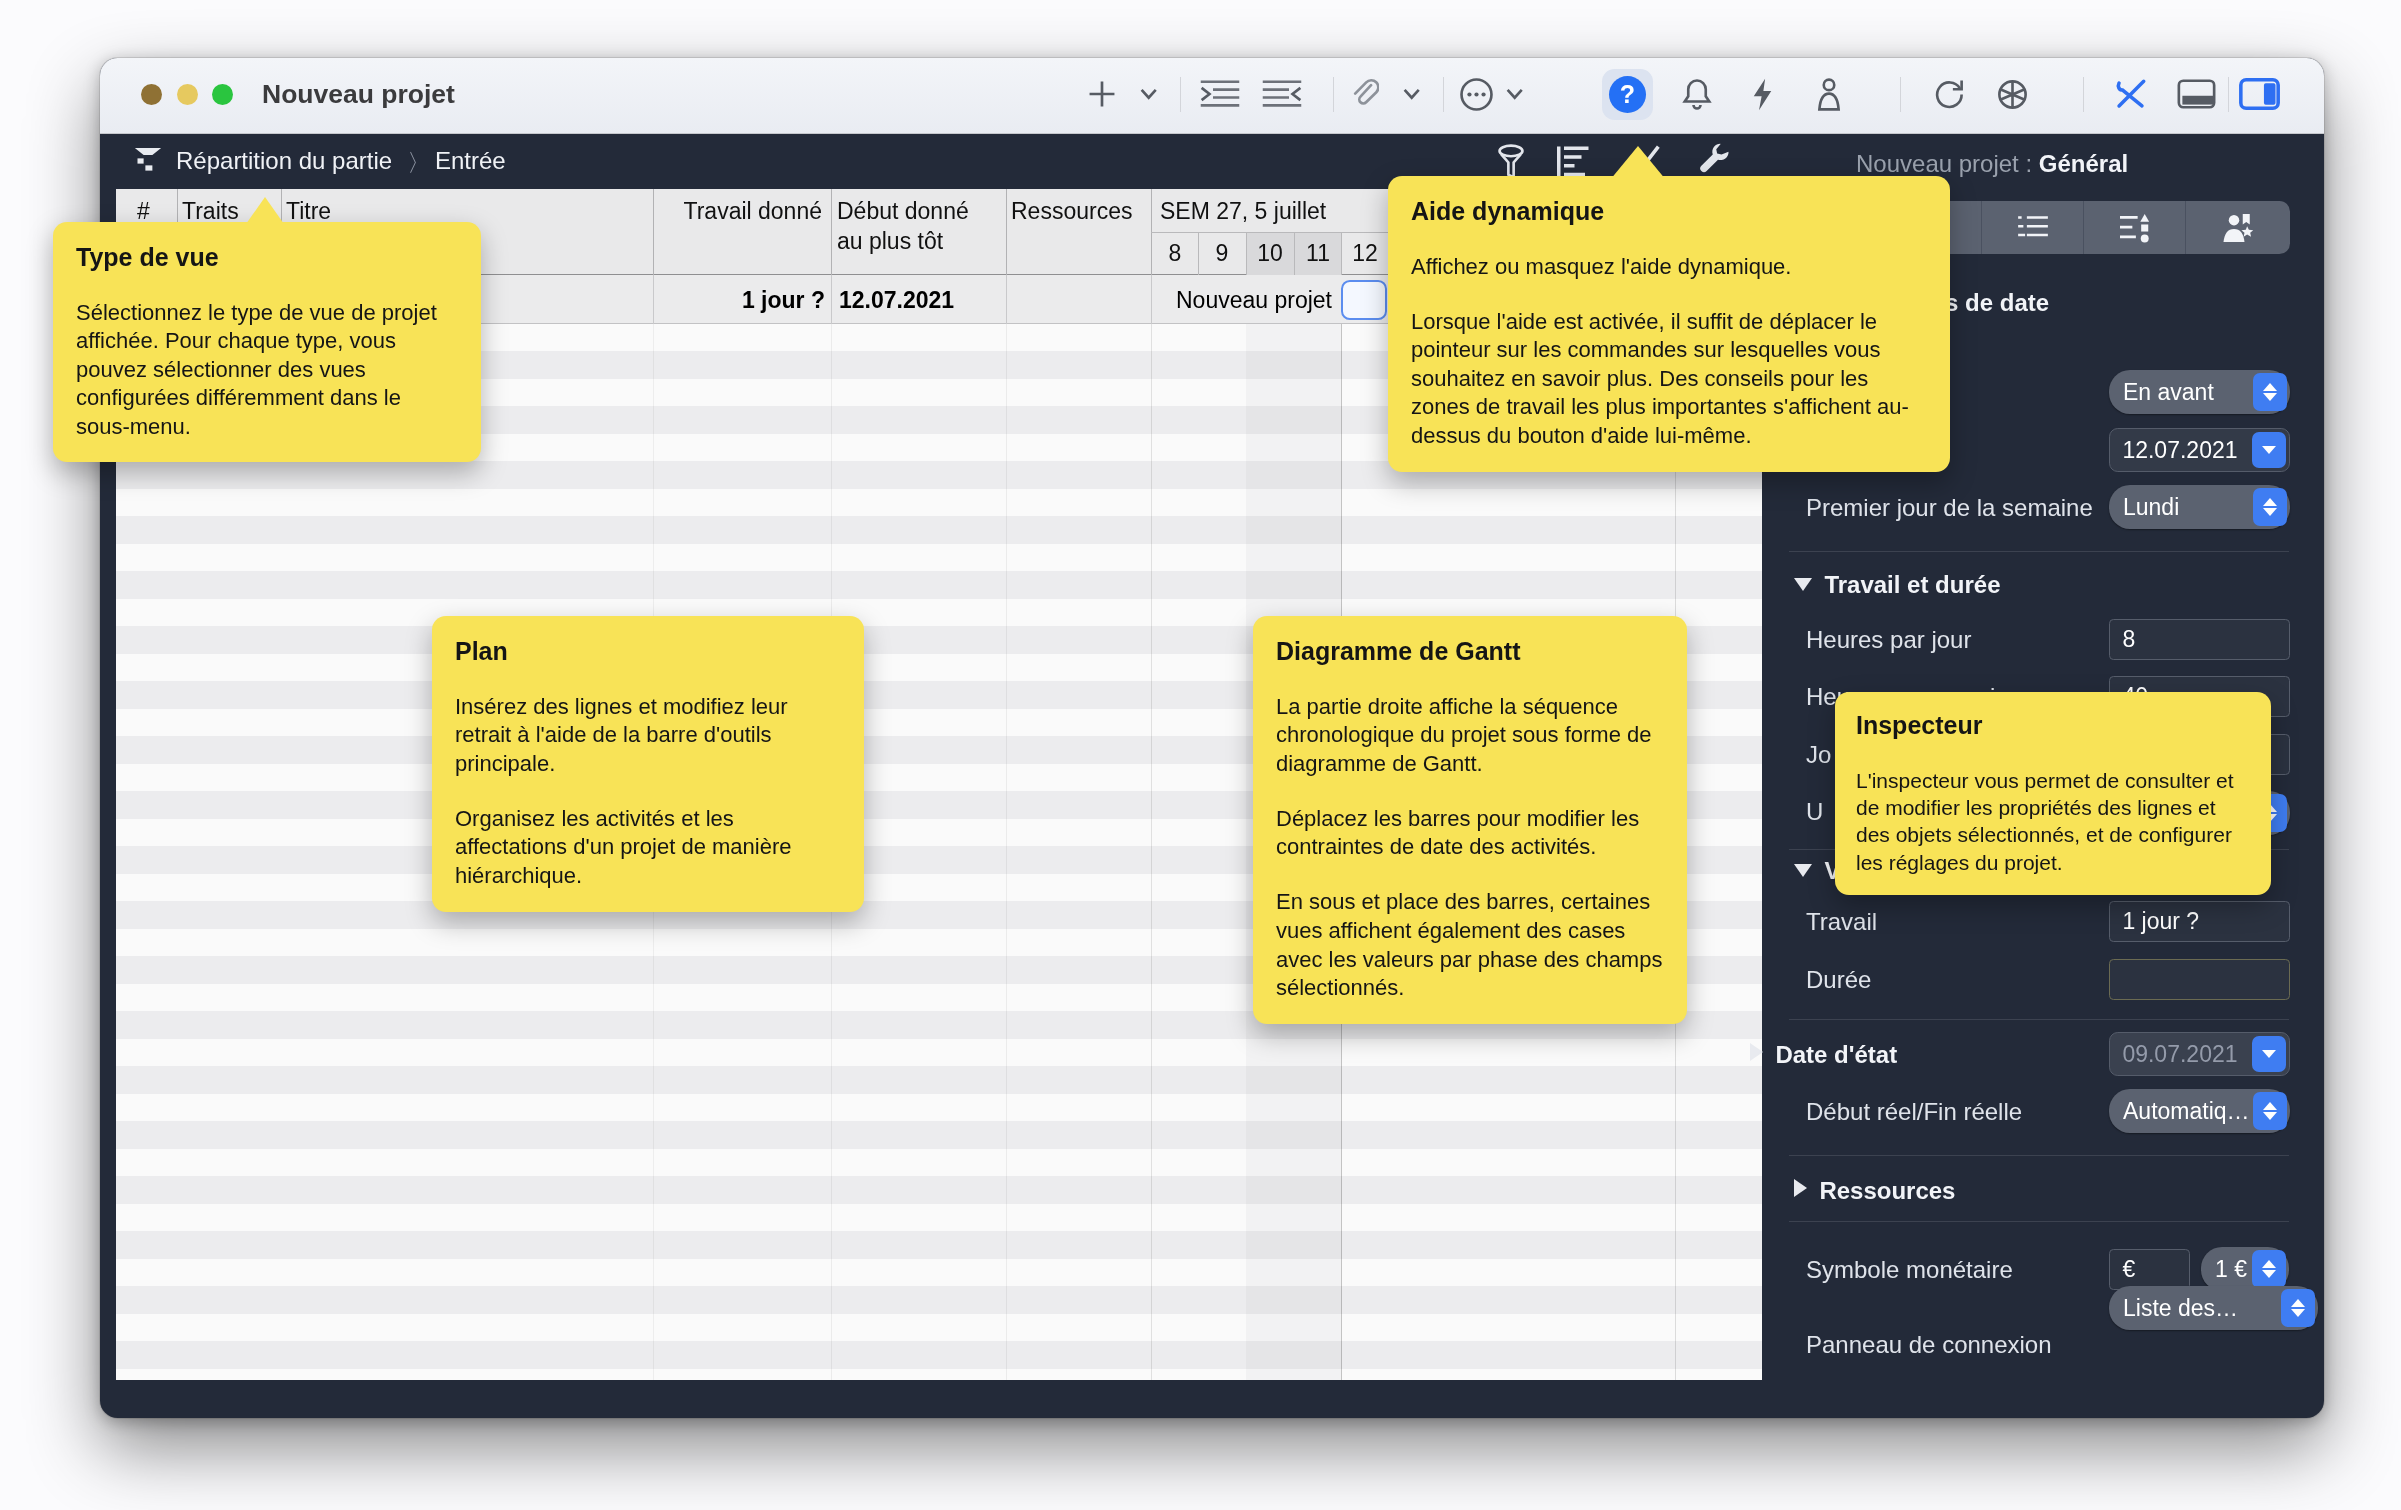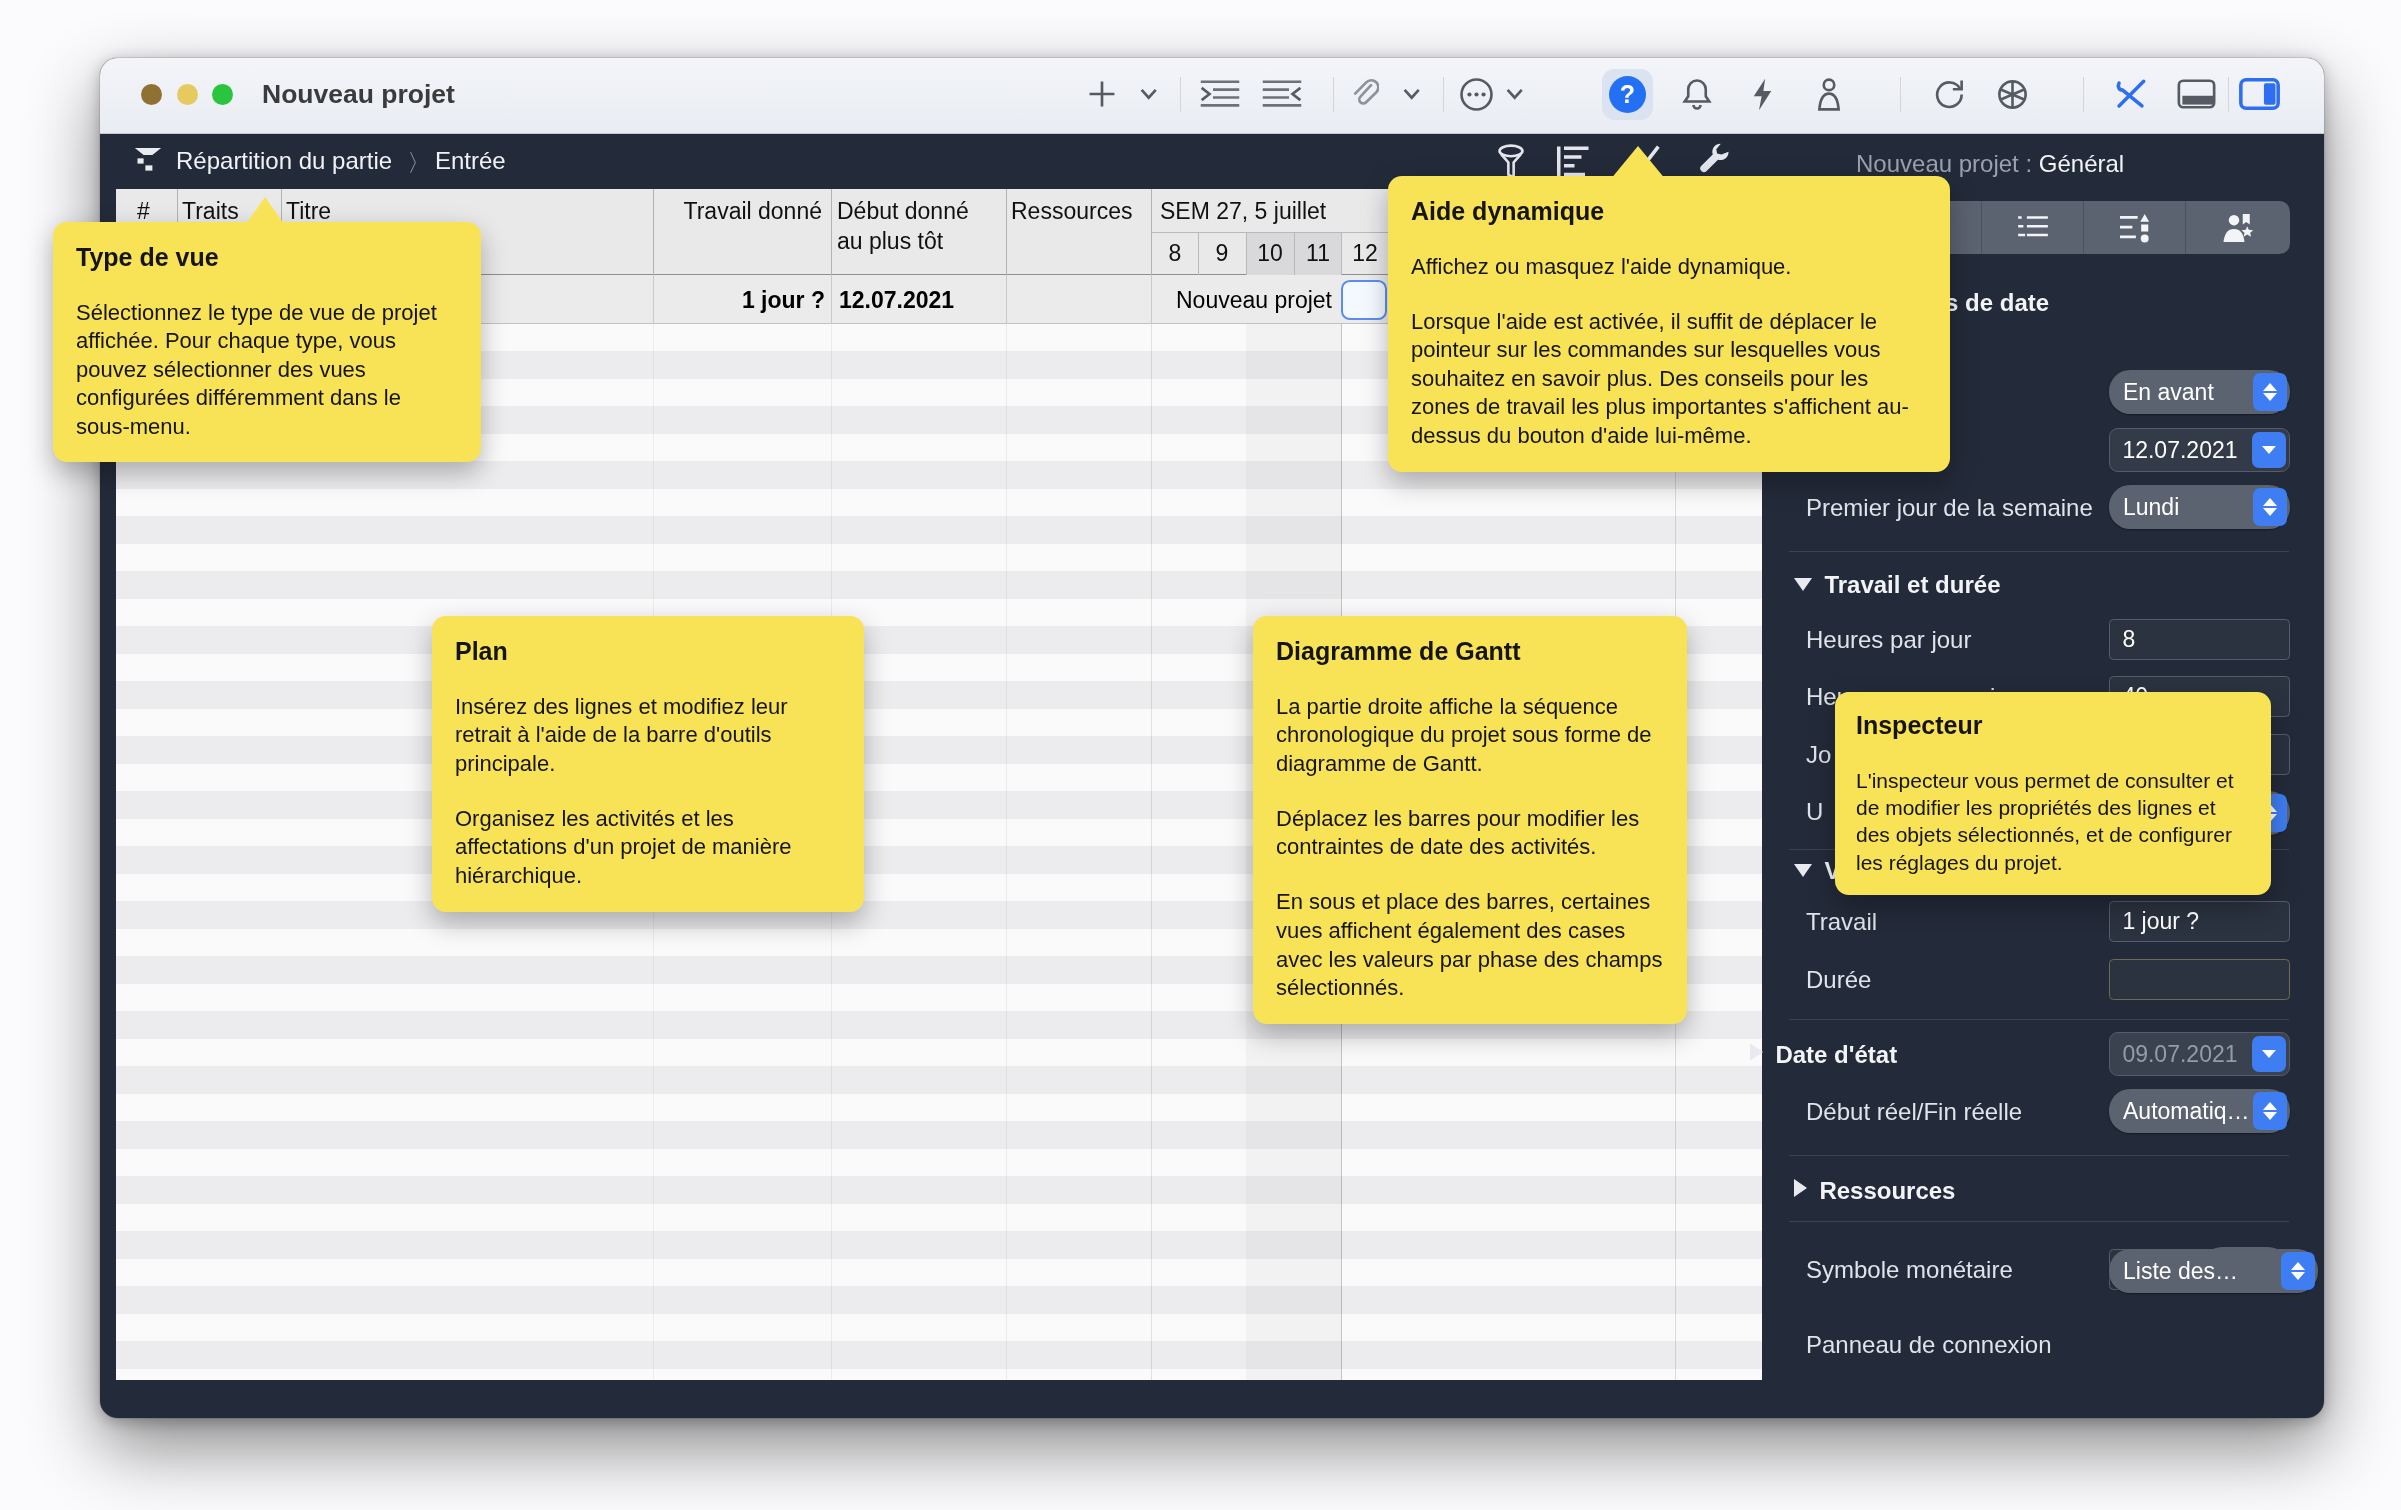--- a/index.html
+++ b/index.html
@@ -19,21 +19,21 @@
   .tbsep{position:absolute;top:19.4px;width:0.9px;height:35px;background:#d3d5da}
   .helpbtn{position:absolute;top:10.6px;width:51px;height:51px;border-radius:12.4px;background:#dce3f0;
            display:flex;align-items:center;justify-content:center}
   .helpbtn .q{width:37px;height:37px;border-radius:50%;background:#2470f5;color:#fff;font-size:25px;
               font-weight:700;display:flex;align-items:center;justify-content:center}
   
   .crumb-txt{position:absolute;top:89px;font-size:24px;color:#f0f2f6}
   .crumb-sep{color:#8d94a2}
   .darkicon{position:absolute;top:85px;color:#e3e6ec}
   .panel-title{position:absolute;top:92px;font-size:24px;color:#9aa1ad;white-space:nowrap}
-  .panel-title b{color:#f2f4f8;font-weight:400}
+  .panel-title b{color:#f2f4f8;font-weight:700}
   
   .content{position:absolute;left:16px;top:131px;width:1646px;height:1191px;background:#fafafa;overflow:hidden}
   .hdr{position:absolute;left:0;top:0;width:1646px;height:86px;background:#e9e9ea;border-bottom:0.9px solid #8f8f91;box-sizing:border-box}
   .hcell{position:absolute;font-size:23px;color:#111;white-space:nowrap}
   .vline-h{position:absolute;top:0;width:0.9px;height:86px;background:#b2b2b4}
   .vline-d{position:absolute;top:43px;width:0.9px;height:43px;background:#b9b9bb}
   .dayshade{position:absolute;top:43px;height:43px;background:#d9d9db}
   .semline{position:absolute;left:1035px;top:43px;width:611px;height:0.9px;background:#b9b9bb}
   .daynum{position:absolute;top:51px;width:48px;text-align:center;font-size:23px;color:#111}
   .prow{position:absolute;left:0;top:86px;width:1646px;height:49px;background:#ebebec;border-bottom:0.9px solid #c2c2c4;box-sizing:border-box}
@@ -440,21 +440,21 @@
     </div>
   <div class="popup" style="left:2101px;top:1189px;width:88px">
     <span>1 €</span>
     <span class="stp">
         <span class="chev up"></span>
         <span class="chev dn"></span>
       </span>
   </div>
 
   <span class="ins-label" style="left:1706px;top:1273px">Panneau de connexion</span>
-  <div class="popup" style="left:2009px;top:1191px;width:209px">
+  <div class="popup" style="left:2009px;top:1228px;width:209px">
     <span>Liste des…</span>
     <span class="stp">
         <span class="chev up"></span>
         <span class="chev dn"></span>
       </span>
   </div>
 </div>
 
 <span class="tip-arrow" style="left:246px;top:197px;border-left:19.4px solid transparent;border-right:19.4px solid transparent;border-bottom:27px solid #f8e357"></span>
 <div class="tip" style="left:53px;top:222px;width:428px">

